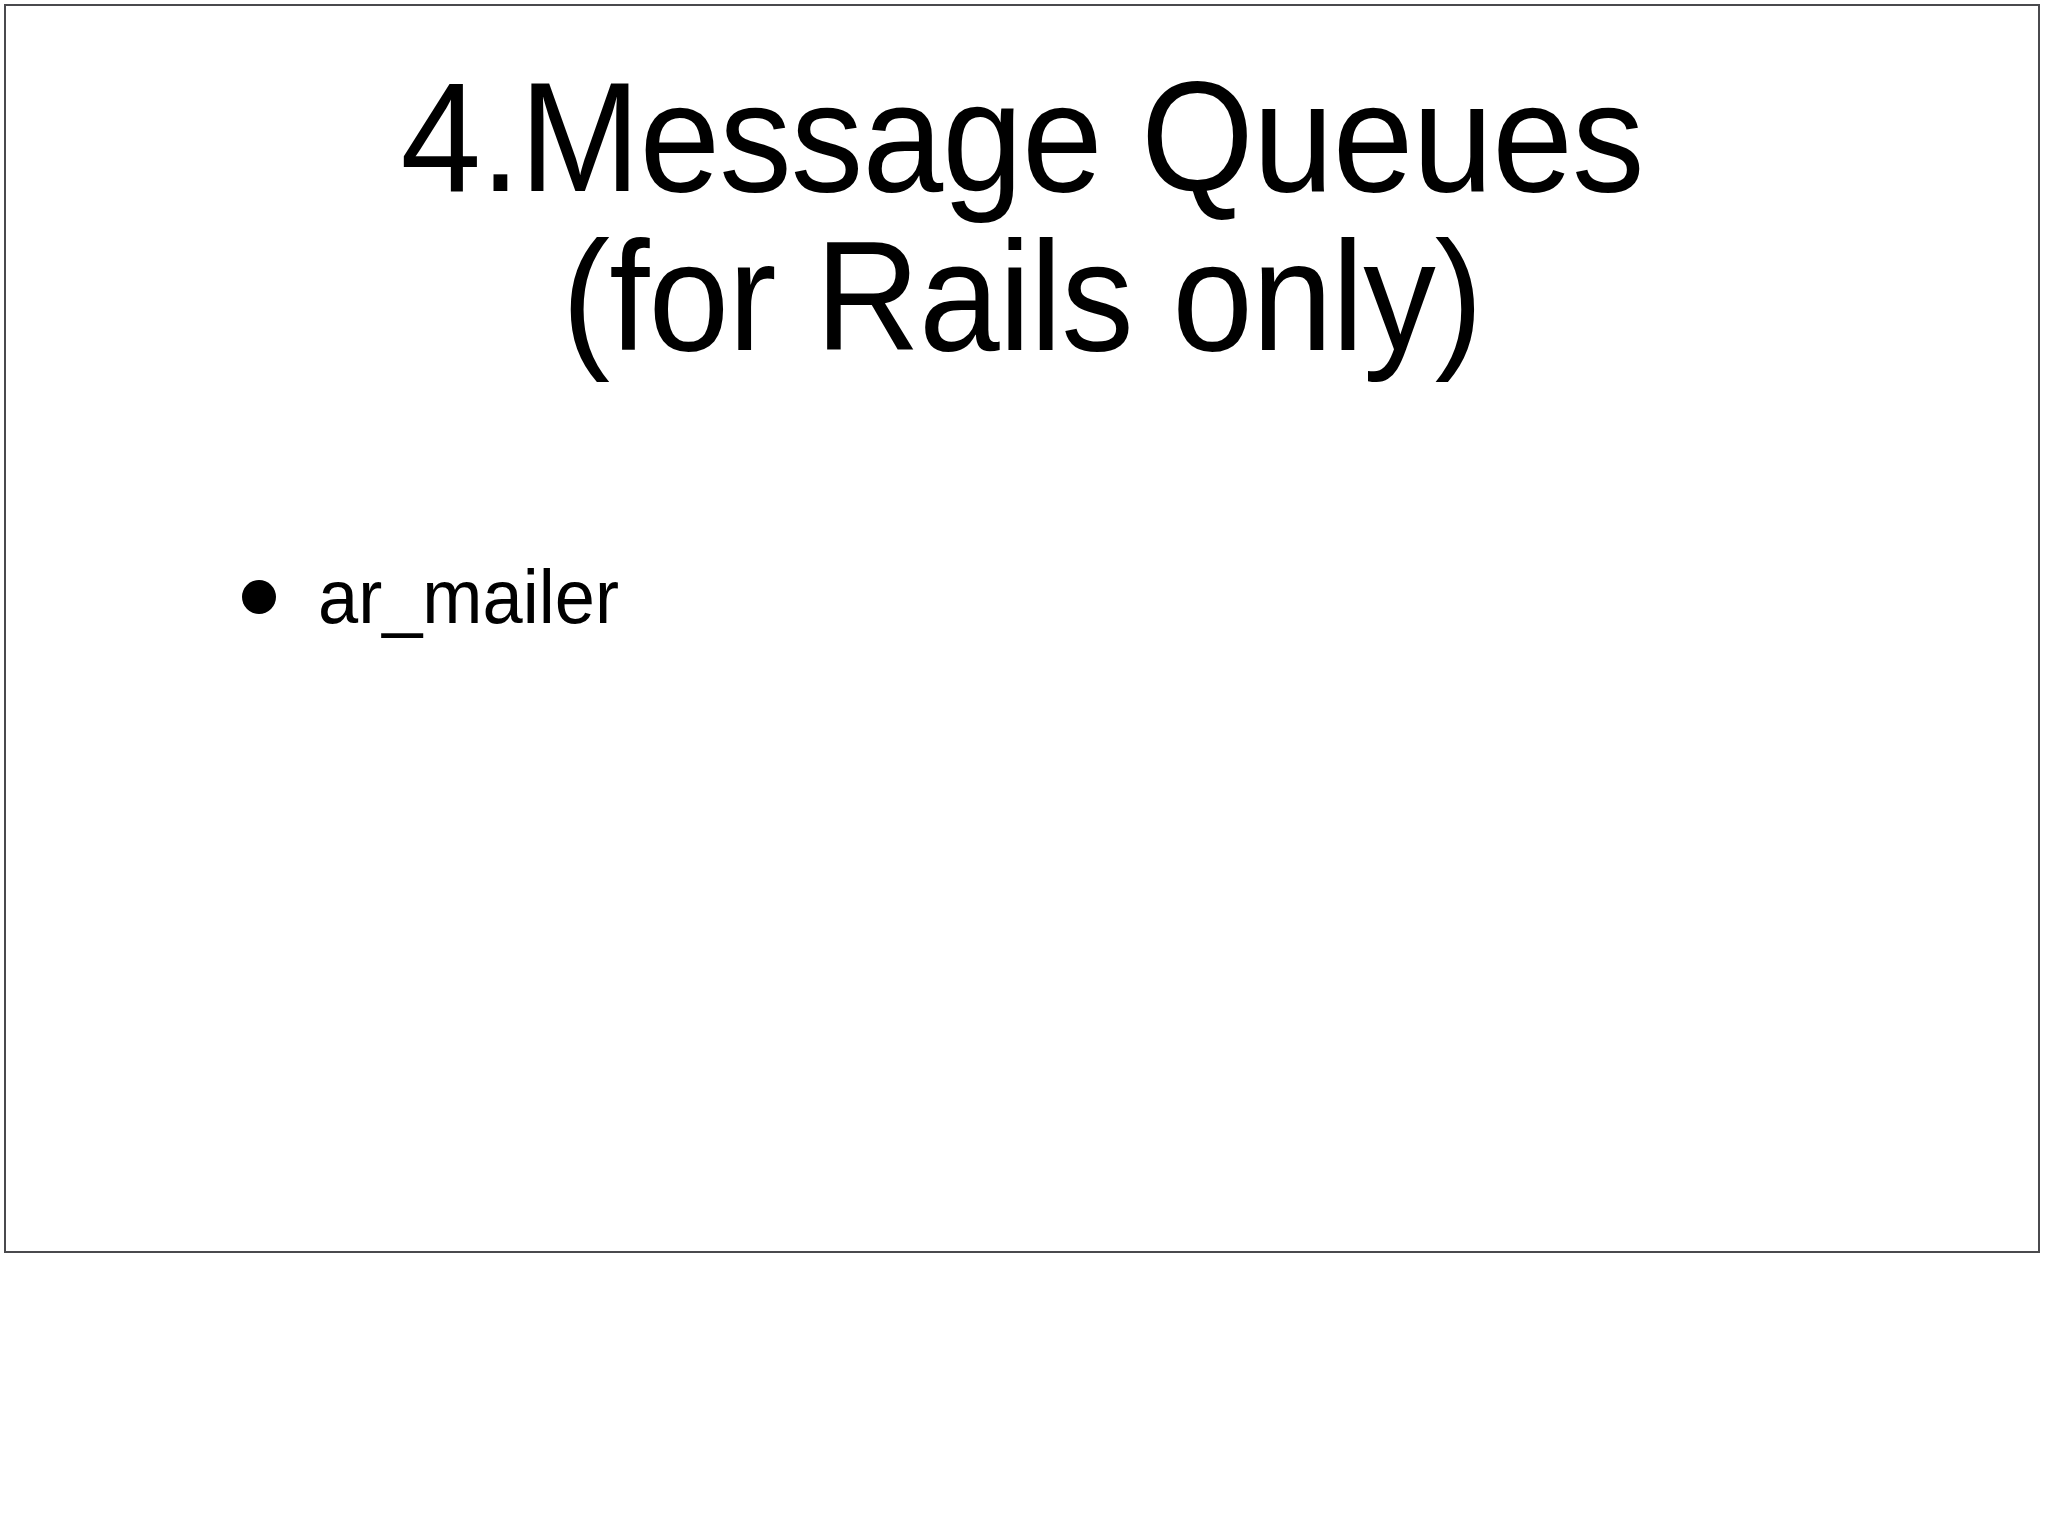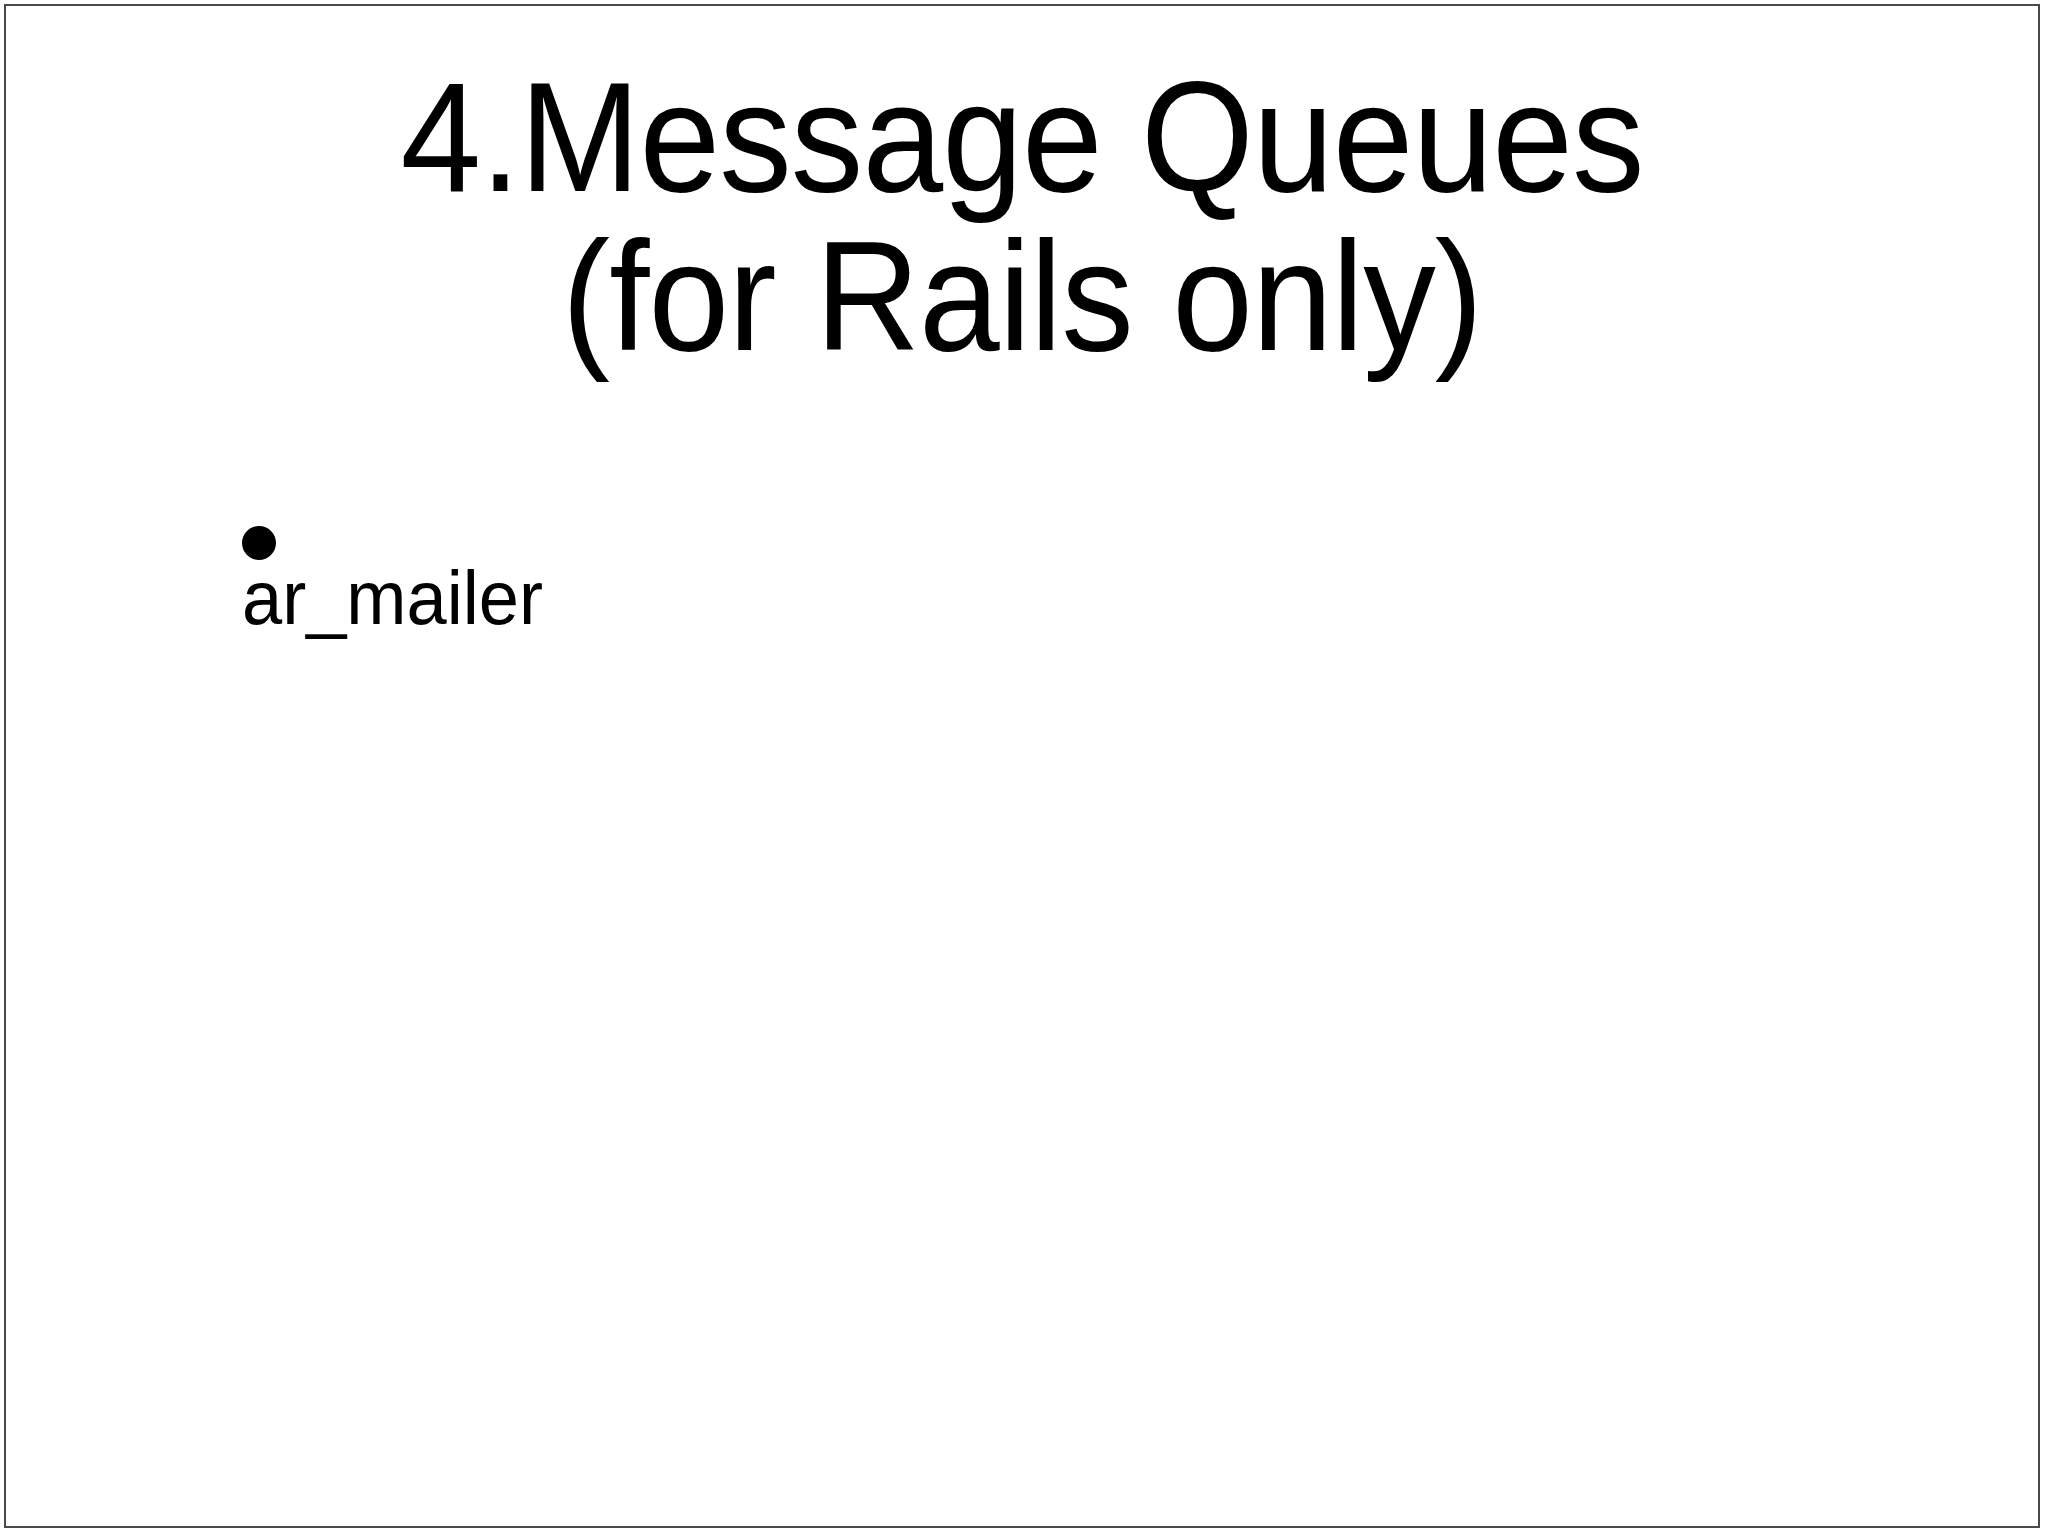--- a/index.html
+++ b/index.html
@@ -12,21 +12,21 @@
     height: 1536px;
     font-family: "Liberation Sans", sans-serif;
     overflow: hidden;
   }
 
   .slide {
     position: absolute;
     left: 4px;
     top: 4px;
     width: 2036px;
-    height: 1524px;
+    height: 1249px;
     background: #ffffff;
     border: 2px solid #4a4a4d;
     box-sizing: border-box;
   }
 
   .slide-inner {
     position: relative;
     width: 100%;
     height: 100%;
   }
@@ -57,22 +57,22 @@
     position: absolute;
     left: 236px;
     top: 520px;
     width: 1600px;
     list-style: none;
     margin: 0;
     padding: 0;
   }
   .bullet-row {
     display: flex;
+    align-items: center;
     height: 142px;
-    flex-direction: column;
   }
   .bullet-marker {
     flex: 0 0 auto;
     width: 34px;
     height: 34px;
     border-radius: 50%;
     background: #000000;
     margin-right: 42px;
   }
   .bullet-text {

